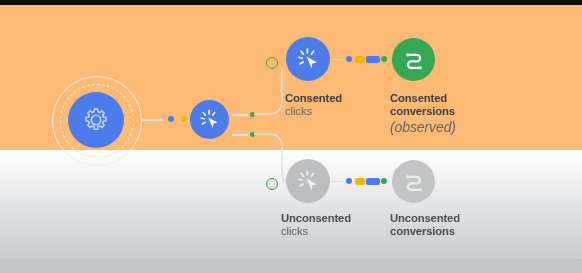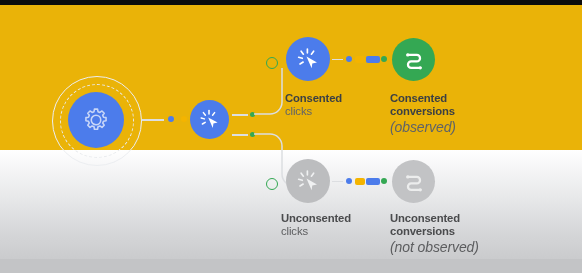--- a/index.html
+++ b/index.html
@@ -1,18 +1,18 @@
 <!DOCTYPE html>
 <html><head>
 <meta charset="utf-8">
 <style>
   html,body{margin:0;padding:0;background:#fff;}
   body{width:582px;height:273px;overflow:hidden;
        font-family:"Liberation Sans","DejaVu Sans",sans-serif;}
-  #stage{position:relative;width:582px;height:273px;overflow:hidden;background:#eab308;}
+  #stage{position:relative;width:582px;height:273px;overflow:hidden;background:#fdba74;}
 
   
   .topbar{position:absolute;left:0;top:0;width:582px;height:5px;background:#0c0c0c;}
   .bgGradient{position:absolute;left:0;top:150px;width:582px;height:123px;
      background:linear-gradient(to bottom,rgba(255,255,255,1) 0%,rgba(246,246,247,1) 14%,
                 rgba(232,233,234,1) 38%,rgba(214,215,217,1) 66%,rgba(196,197,199,1) 100%);}
   .bottomEdge{position:absolute;left:0;bottom:0;width:582px;height:14px;background:#c3c4c6;}
 
   
   .node{position:absolute;border-radius:50%;display:flex;align-items:center;justify-content:center;}
@@ -171,16 +171,15 @@
   </div>
 
   <div class="lbl dim" style="left:281px;top:212px;">
     <span class="b">Unconsented</span>
     <span class="r">clicks</span>
   </div>
 
   <div class="lbl dim" style="left:390px;top:212px;">
     <span class="b">Unconsented</span>
     <span class="b">conversions</span>
-    <span class="i">(not observed)</span>
   </div>
 
 </div>
 
 </body></html>

